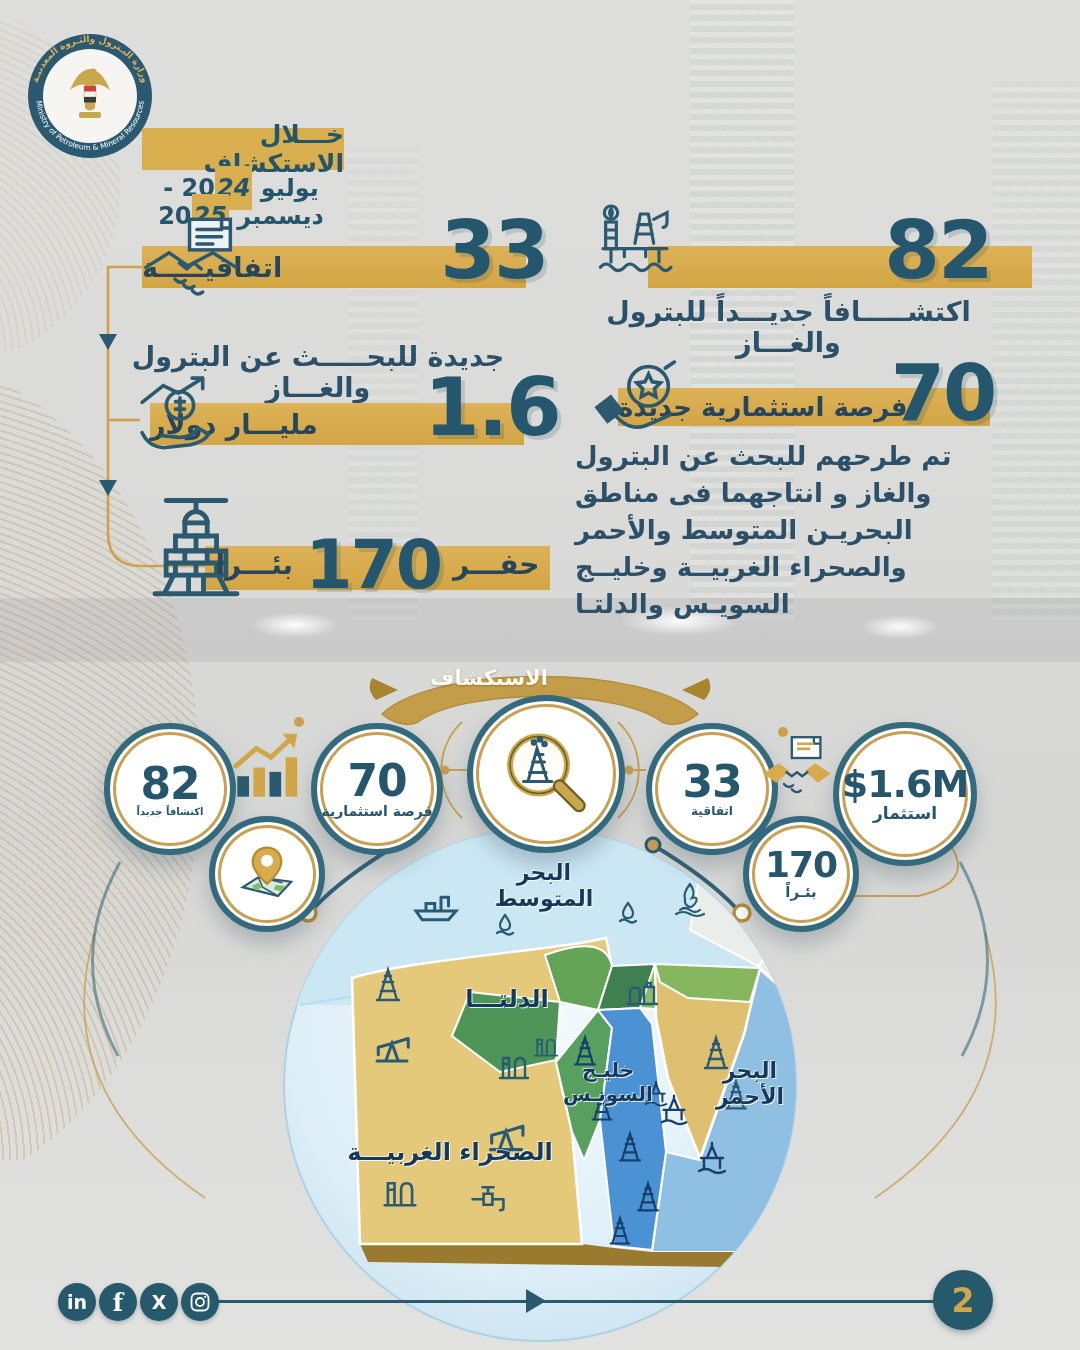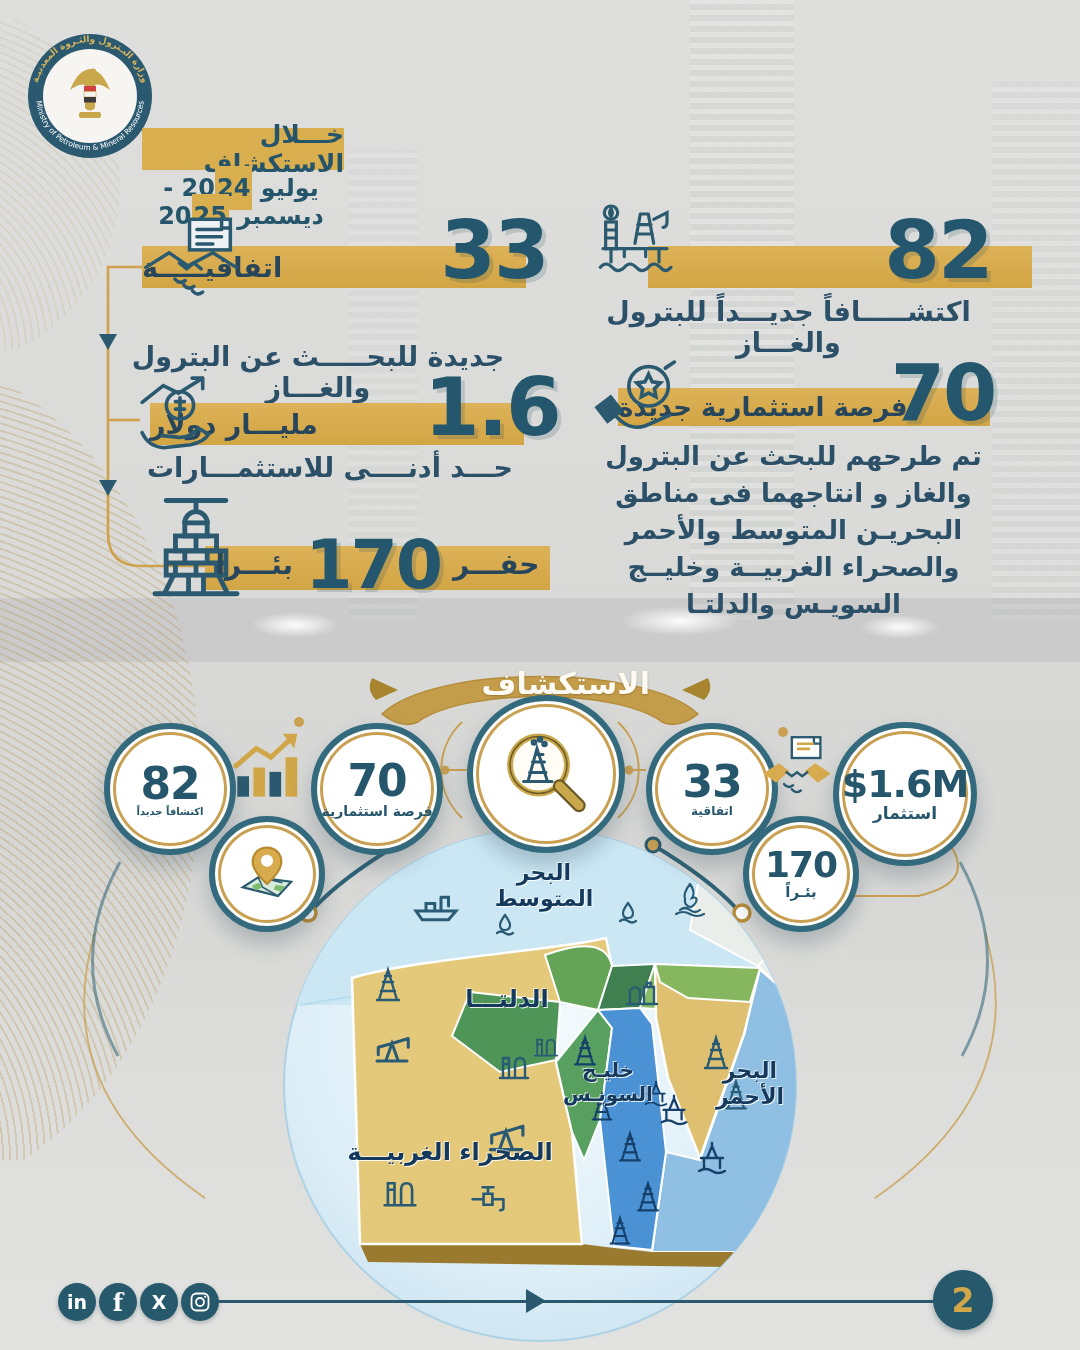--- a/index.html
+++ b/index.html
@@ -28,27 +28,27 @@
   .bubble .lbl{font-weight:bold;direction:rtl;}
   
   .maplbl{position:absolute;font-weight:bold;color:#14395c;direction:rtl;text-align:center;
     text-shadow:1px 1px 0 rgba(255,255,255,.85),-1px -1px 0 rgba(255,255,255,.7);}
   
   .soc{width:40px;height:40px;border-radius:50%;background:#27596c;color:#fff;display:flex;
     align-items:center;justify-content:center;font-weight:800;font-size:19px;box-shadow:0 2px 4px rgba(40,60,70,.3);}
   .pagenum{position:absolute;left:933px;top:1270px;width:60px;height:60px;border-radius:50%;background:#27596c;
     display:flex;align-items:center;justify-content:center;font-size:33px;font-weight:800;color:#d2a74a;
     box-shadow:0 3px 6px rgba(40,60,70,.35);}
-  .ribbon-text{position:absolute;left:430px;top:666px;width:220px;text-align:right;font-size:30px;
+  .ribbon-text{position:absolute;left:430px;top:666px;width:220px;text-align:left;font-size:21px;
     font-weight:800;color:#fdfbf4;text-shadow:0 1px 2px rgba(120,90,30,.5);direction:rtl;}
   .period-title{position:absolute;left:142px;top:128px;width:202px;height:42px;background:#d9ae4f;
     display:flex;align-items:center;justify-content:center;font-size:25px;font-weight:800;color:#24556a;direction:rtl;}
   .period-dates{position:absolute;left:118px;top:174px;width:246px;text-align:center;font-size:24px;
     font-weight:800;color:#24556a;direction:rtl;}
-  .hl{background:#d9ae4f;padding:8px 2px;}
+  .hl{background:#d9ae4f;padding:8px 2px;font-style:italic;}
 </style>
 </head>
 <body>
 
 <div id="canvas">
 
   <div class="rig" style="left:690px;top:0;width:104px;height:620px;"></div>
   <div class="rig" style="left:992px;top:80px;width:88px;height:540px;opacity:.12;"></div>
   <div class="rig" style="left:348px;top:150px;width:70px;height:470px;opacity:.10;"></div>
   <div class="band"></div>
@@ -256,34 +256,33 @@
   <div class="bar" style="left:150px;top:403px;width:374px;height:42px;">
     <span class="t">مليـــار دولار</span>
   </div>
   <svg class="abs" style="left:133px;top:372px" width="100" height="94" viewBox="0 0 66 62" fill="none" stroke="#2b5a70" stroke-width="2.4" stroke-linecap="round">
     <path d="M6,20 L20,9 L30,14 L46,4 M46,4 h-7 M46,4 v7"></path>
     <circle cx="31" cy="22" r="9"></circle>
       <path d="M31,17 V27 M28,19.5 H34 M28,24.5 H34"></path>
     <path d="M6,40 q4,9 14,10 l18,-2 q9,-2 12,-7 l-7,-4 q-5,7 -14,6 l-10,-1"></path>
   </svg>
   <div class="bignum" style="left:424px;top:361px;width:124px;font-size:80px;">1.6</div>
-  <div class="desc" style="left:130px;top:452px;width:400px;">حـــد أدنــــى للاستثمـــارات</div>
 
   <div class="bar" style="left:618px;top:388px;width:372px;height:38px;">
     <span class="t" style="font-size:26px;">فرصة استثمارية جديدة</span>
   </div>
   <svg class="abs" style="left:594px;top:356px" width="94" height="94" viewBox="0 0 62 62" fill="none" stroke="#2b5a70" stroke-width="2.4" stroke-linecap="round">
     <circle cx="36" cy="20" r="13"></circle>
       <path d="M47,8 l6,-4"></path>
     <path d="M36,12 l2.4,5 5.4,.7 -3.9,3.8 .9,5.4 -4.8,-2.5 -4.8,2.5 .9,-5.4 -3.9,-3.8 5.4,-.7 Z"></path>
     <path d="M8,34 l10,9 q7,6 16,3 l16,-7"></path>
     <path d="M2,34 l9,-7 7,9 -9,7 Z" fill="#2b5a70"></path>
   </svg>
   <div class="bignum" style="left:880px;top:348px;width:126px;font-size:78px;">70</div>
-  <div class="desc" style="left:575px;top:438px;width:437px;font-size:26px;line-height:37px;text-align:center;">تم طرحهم للبحث عن البترول والغاز و انتاجهما فى مناطق البحريـن المتوسط والأحمر والصحراء الغربيــة وخليــج السويـس والدلتـا</div>
+  <div class="desc" style="left:575px;top:438px;width:437px;font-size:26px;line-height:37px;text-align:left;">تم طرحهم للبحث عن البترول والغاز و انتاجهما فى مناطق البحريـن المتوسط والأحمر والصحراء الغربيــة وخليــج السويـس والدلتـا</div>
 
   <div class="bar" style="left:205px;top:546px;width:345px;height:44px;"></div>
   <svg class="abs" style="left:140px;top:492px" width="112" height="114" viewBox="0 0 60 60" fill="none" stroke="#2b5a70" stroke-width="2.6" stroke-linecap="round">
     <path d="M14,4 H46 M30,4 V10"></path>
     <path d="M24,16 a6,6 0 0 1 12,0"></path>
       <rect x="24" y="16" width="12" height="7"></rect>
     <rect x="19" y="23" width="22" height="8"></rect>
       <path d="M30,23 V31"></path>
     <rect x="14" y="31" width="32" height="13"></rect>
       <path d="M14,37.5 H46 M24,31 V37.5 M36,31 V37.5 M19,37.5 V44 M30,37.5 V44 M41,37.5 V44"></path>

